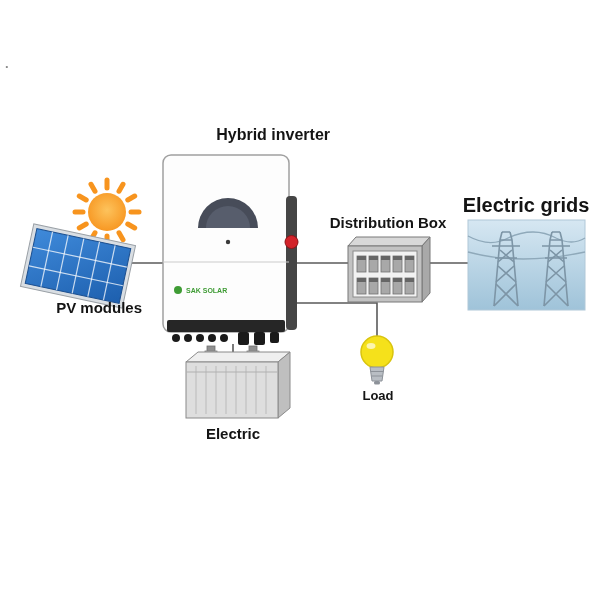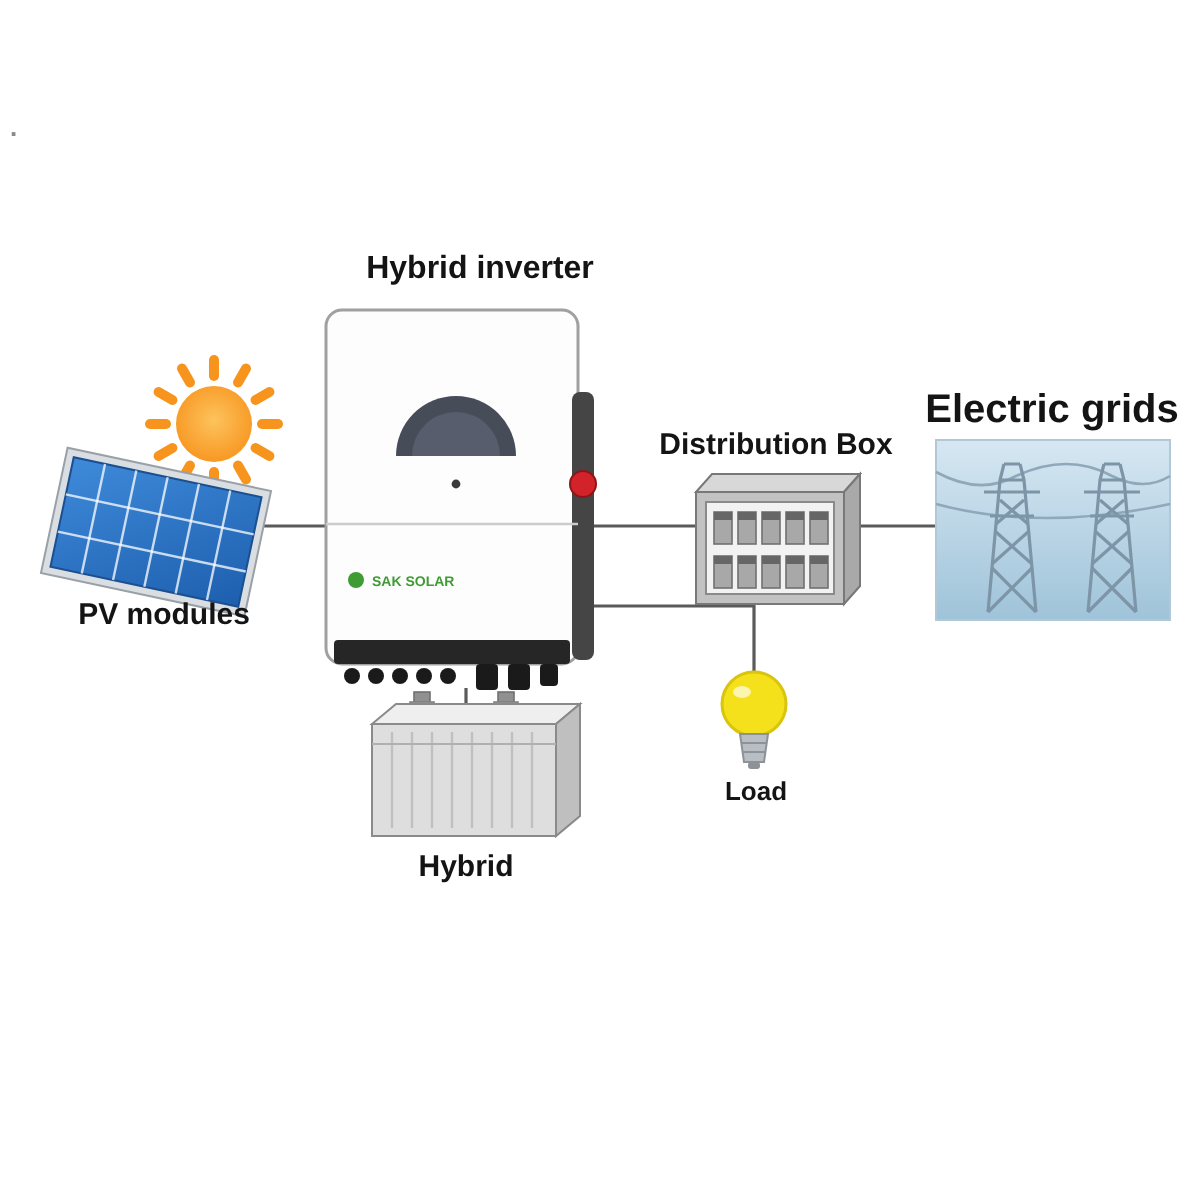--- a/index.html
+++ b/index.html
@@ -2,22 +2,22 @@
 <html><head>
 <meta charset="utf-8">
 <style>
   html,body{margin:0;padding:0;background:#ffffff;}
   .canvas{
     position:relative;width:600px;height:600px;background:#ffffff;overflow:hidden;
     font-family:"Liberation Sans", sans-serif;color:#1a1a1a;
   }
   .canvas svg{position:absolute;left:0;top:0;}
   .lbl{position:absolute;text-align:center;font-weight:600;color:#141414;line-height:1.15;}
-  .lbl-hybrid{left:150px;top:126px;width:180px;font-size:16px;}
-  .lbl-pv{left:22px;top:299px;width:120px;font-size:15px;}
+  .lbl-hybrid{left:150px;top:126px;width:180px;font-size:16px;text-align:right;}
+  .lbl-pv{left:22px;top:299px;width:120px;font-size:15px;text-align:right;}
   .lbl-dist{left:316px;top:214px;width:144px;font-size:15px;}
   .lbl-grids{left:462px;top:194px;width:128px;font-size:20px;}
   .lbl-load{left:347px;top:389px;width:62px;font-size:13px;}
   .lbl-batt{left:189px;top:425px;width:88px;font-size:15px;}
   .stray-dot{position:absolute;left:5px;top:56px;font-size:13px;color:#8a8a8a;font-weight:700;}
 </style>
 </head>
 <body>
 
 <div class="canvas">
@@ -183,16 +183,16 @@
       </g>
       <line x1="186" y1="372" x2="278" y2="372" stroke="#b0b0b0" stroke-width="1"></line>
     </g>
   </svg>
 
   <div class="lbl lbl-hybrid">Hybrid inverter</div>
   <div class="lbl lbl-pv">PV modules</div>
   <div class="lbl lbl-dist">Distribution Box</div>
   <div class="lbl lbl-grids">Electric grids</div>
   <div class="lbl lbl-load">Load</div>
-  <div class="lbl lbl-batt">Hybrid</div>
+  <div class="lbl lbl-batt">Electric</div>
 
   <div class="stray-dot">.</div>
 </div>
 
 </body></html>

